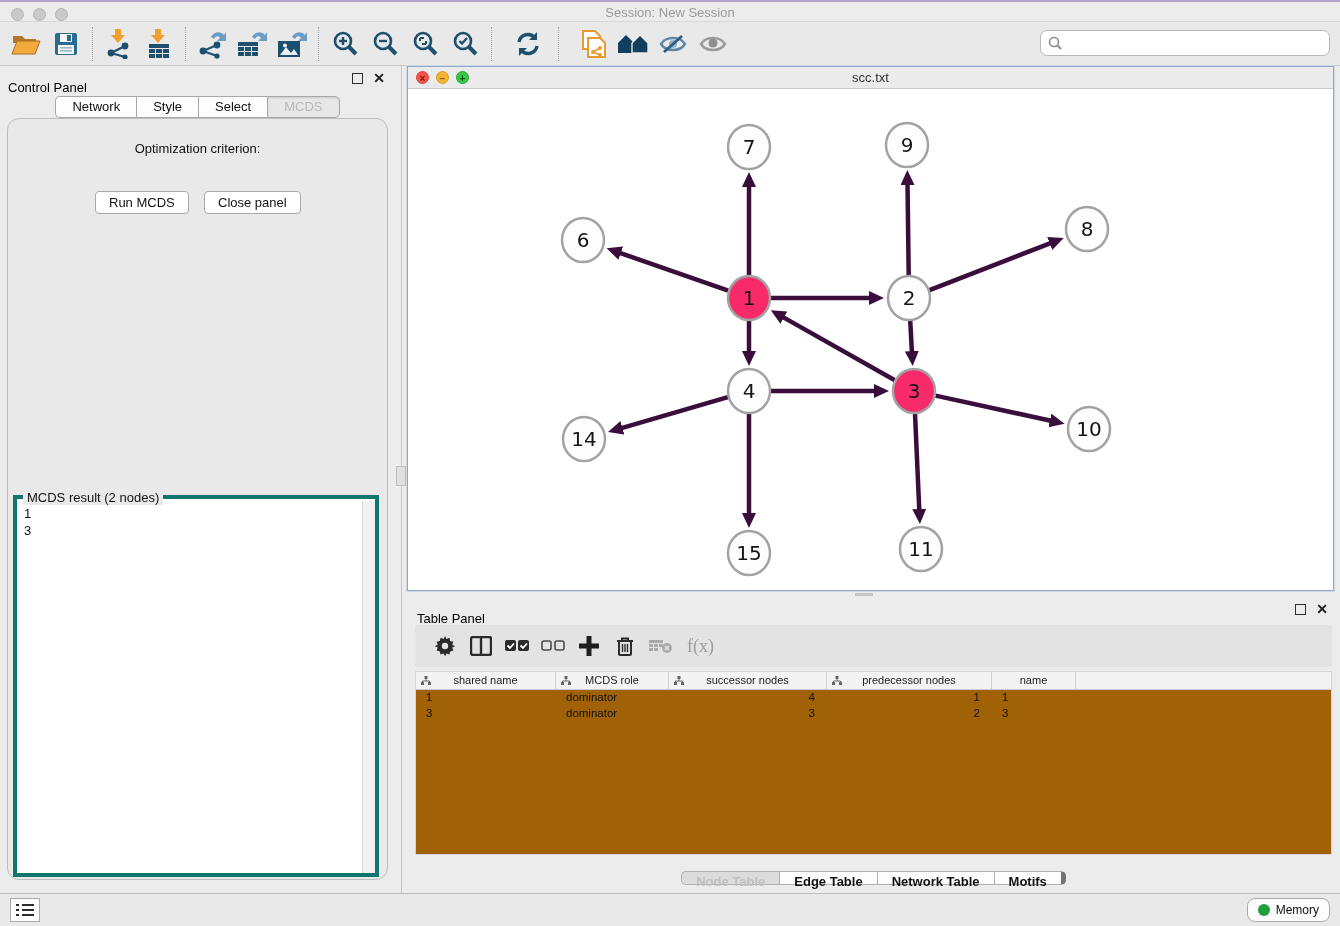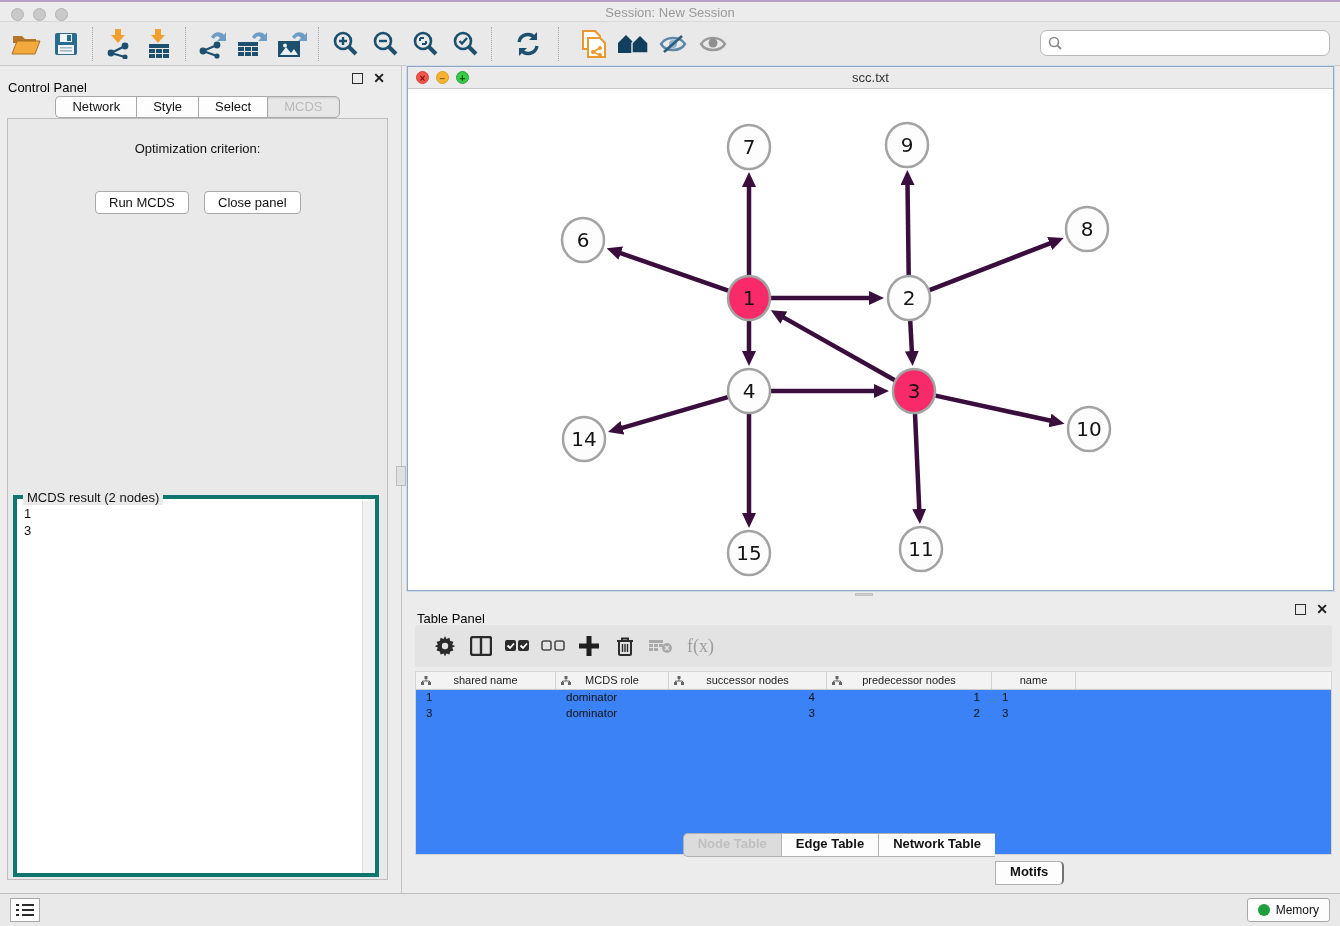--- a/index.html
+++ b/index.html
@@ -22,21 +22,21 @@
   #control-panel { position:absolute; left:0; top:66px; width:395px; height:827px; background:#ececec; }
   .panel-head { position:relative; height:26px; }
   .panel-title { position:absolute; left:8px; top:14px; font-size:13px; color:#000000; }
   .float-ic { position:absolute; width:11px; height:11px; border:1.5px solid #2c2c2c; top:7px; }
   .close-ic { position:absolute; top:4px; font-size:14px; font-weight:bold; color:#1a1a1a; }
   #cp-tabs { position:absolute; left:0; width:395px; top:30px; display:flex; justify-content:center; }
   .seg { height:22px; padding:0 16px; font-size:13px; line-height:20px; background:#fdfdfd; border:1px solid #a8a8a8; border-right:none; color:#111; }
   .seg:first-child { border-radius:5px 0 0 5px; }
   .seg:last-child { border-right:1px solid #a8a8a8; border-radius:0 5px 5px 0; }
   .seg.active { background:#e7e7e7; color:#b9b9b9; box-shadow:inset 0 1px 2px rgba(0,0,0,.12); }
-  #cp-body { position:absolute; left:7px; right:7px; top:52px; bottom:13px; background:#e9e9e9; border:1px solid #bdbdbd; border-radius:0; }
+  #cp-body { position:absolute; left:7px; right:7px; top:52px; bottom:13px; background:#e9e9e9; border:1px solid #bdbdbd; border-radius:12px; }
   #opt-label { position:absolute; left:0; right:0; top:22px; text-align:center; font-size:13px; color:#111; }
   #criterion { position:absolute; left:38px; right:40px; top:42px; height:23px; background:#fff; border:1px solid #a9a9a9; border-radius:5px; font-size:13px; line-height:21px; padding-left:10px; color:#111; }
   #criterion .steppers { position:absolute; right:7px; top:2px; font-size:8px; color:#555; line-height:8px; text-align:center; }
   .btn { position:absolute; top:72px; height:23px; background:#fff; border:1px solid #a9a9a9; border-radius:4px; font-size:13px; color:#111; text-align:center; line-height:21px; padding:0 13px; }
   #mcds-group { position:absolute; left:5px; right:8px; top:376px; bottom:2px; border:4px solid #0f766e; background:#fff; }
   #mcds-legend { position:absolute; left:6px; top:-9px; background:#e9e9e9; padding:0 4px; font-size:13px; color:#111; }
   #mcds-text { position:absolute; left:0; top:2px; right:14px; bottom:0; padding:4px 0 0 7px; font-size:13px; line-height:17px; color:#111; white-space:pre-line; }
   #mcds-scroll { position:absolute; right:0; top:2px; width:13px; bottom:0; background:#f1f1f1; border-left:1px solid #dcdcdc; }
 
   
@@ -52,36 +52,36 @@
   #net-title { position:absolute; left:0; right:0; top:3px; text-align:center; font-size:13px; color:#333; }
   .traffic { position:absolute; top:4px; width:13px; height:13px; border-radius:50%; font-size:10px; font-weight:bold; text-align:center; line-height:13px; }
   #net-canvas { position:absolute; left:0; top:22px; right:0; bottom:0; background:#fff; }
   #graph-svg text { font-family:"DejaVu Sans",sans-serif; }
 
   
   #table-panel { position:absolute; left:407px; top:597px; width:933px; height:296px; background:#ececec; }
   #tp-toolbar { position:absolute; left:8px; right:8px; top:28px; height:42px; background:#e3e3e3; border-radius:3px; display:flex; align-items:center; padding-left:12px; }
   .tpbtn { width:36px; height:34px; display:inline-flex; align-items:center; justify-content:center; }
   #fx-label { font-family:"Liberation Serif",serif; font-size:18px; color:#9d9d9d; margin-left:8px; }
-  #node-table { position:absolute; left:8px; right:8px; top:74px; bottom:38px; background:#3b82f6; border:1px solid #d5d5d5; }
+  #node-table { position:absolute; left:8px; right:8px; top:74px; bottom:38px; background:#a16207; border:1px solid #d5d5d5; }
   #table-header { display:flex; height:18px; background:#f3f3f3; border-bottom:1px solid #c9c9c9; }
   .th { position:relative; font-size:11px; color:#222; text-align:center; line-height:17px; border-right:1px solid #d2d2d2; }
   .th svg { position:absolute; left:5px; top:4px; }
   .tr { display:flex; height:16px; }
   .td { font-size:11.5px; color:#111; line-height:15px; overflow:hidden; }
   #tp-tabs { position:absolute; left:0; right:0; bottom:8px; display:flex; justify-content:center; }
-  .seg2 { height:24px; padding:0 14px; font-size:13px; font-weight:bold; line-height:20px; background:#fdfdfd; border:1px solid #b0b0b0; border-right:none; color:#111; }
+  .seg2 { height:14px; padding:0 14px; font-size:13px; font-weight:bold; line-height:20px; background:#fdfdfd; border:1px solid #b0b0b0; border-right:none; color:#111; }
   .seg2:first-child { border-radius:5px 0 0 5px; }
-  .seg2:last-child { border-right:2px solid #737373; border-radius:0 5px 5px 0;margin-top:28px; }
+  .seg2:last-child { border-right:5px solid #737373; border-radius:0 5px 5px 0; }
   .seg2.active { background:#dcdcdc; color:#c0c0c0; font-weight:bold; }
 
   
   #footer { position:absolute; left:0; top:893px; width:1340px; height:33px; background:#e9e9e9; border-top:1px solid #bdbdbd; }
   #list-btn { position:absolute; left:10px; top:4px; width:30px; height:24px; background:#fdfdfd; border:1px solid #a9a9a9; display:flex; align-items:center; justify-content:center; }
-  #memory-btn { position:absolute; right:10px; top:4px; height:24px; background:#fdfdfd; border:1px solid #a9a9a9; border-radius:3px; display:flex; align-items:center; padding:0 10px; font-size:12px; color:#111; }
+  #memory-btn { position:absolute; right:10px; top:4px; height:24px; background:#fdfdfd; border:1px solid #a9a9a9; border-radius:8px; display:flex; align-items:center; padding:0 10px; font-size:12px; color:#111; }
   #memory-dot { width:12px; height:12px; border-radius:50%; background:#1f9e3d; margin-right:6px; }
 </style>
 </head>
 <body>
 
 <div id="titlebar">
   <span class="dot" style="left:11px"></span>
   <span class="dot" style="left:33px"></span>
   <span class="dot" style="left:55px"></span>
   <div id="win-title">Session: New Session</div>

